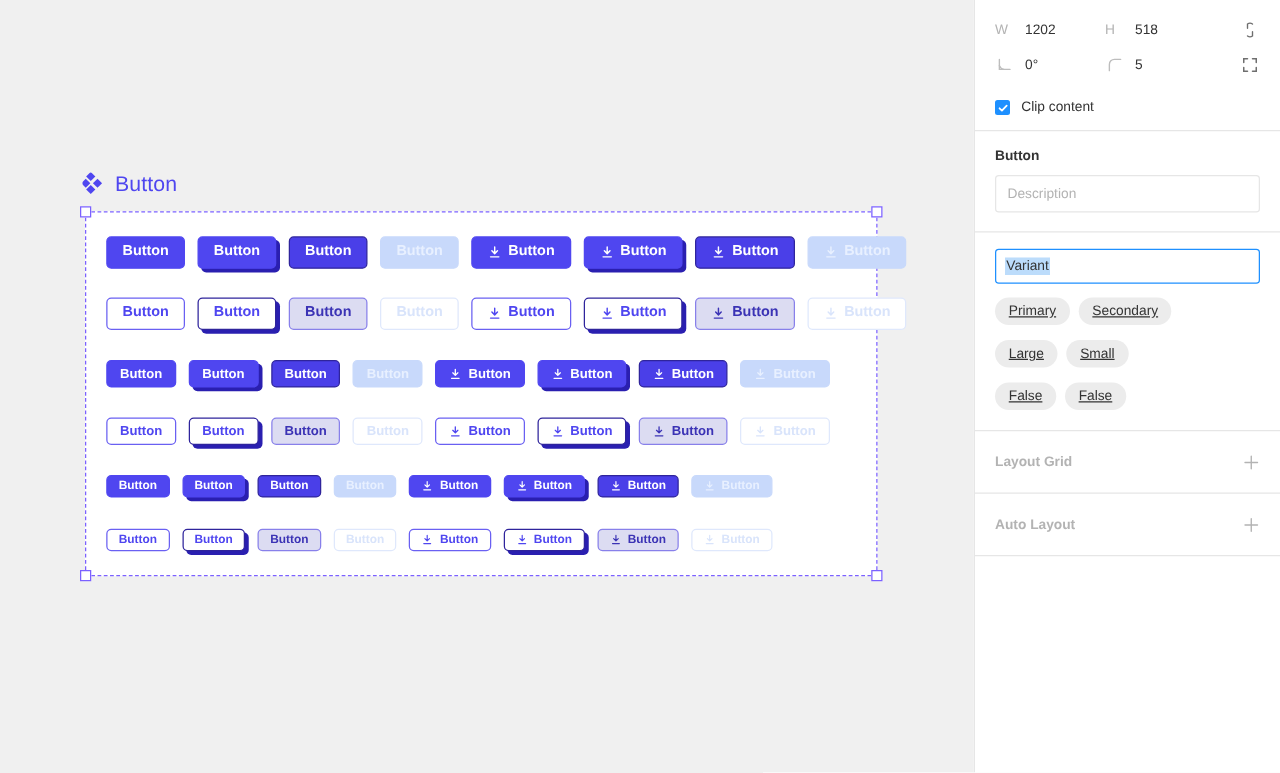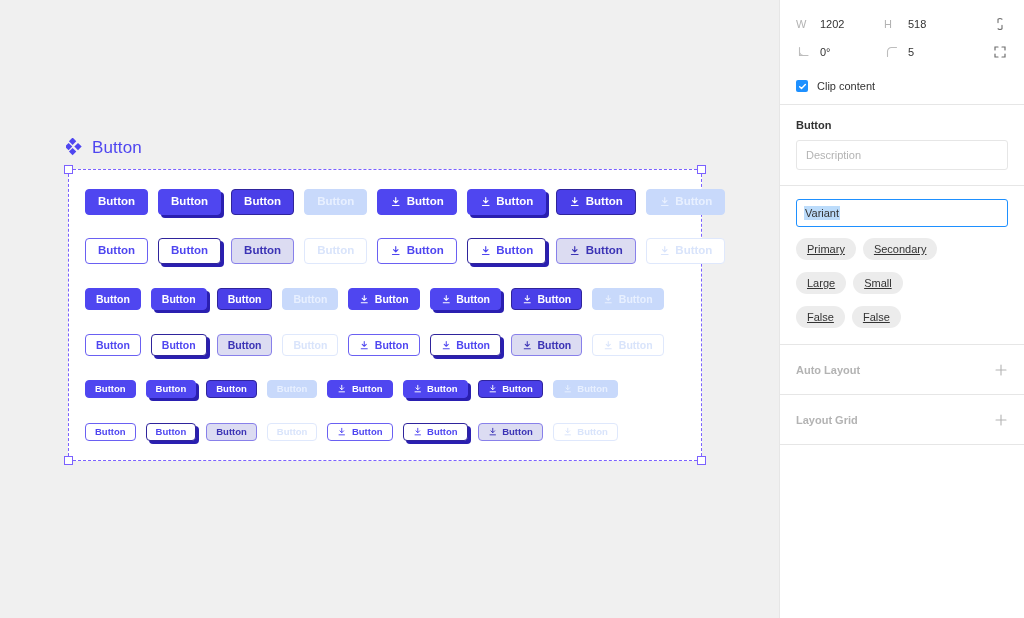--- a/index.html
+++ b/index.html
@@ -552,34 +552,34 @@
           </div>
           <div class="prop-pills" style="margin-bottom: 0px;">
             <span class="pill">False</span>
             <span class="pill">False</span>
           </div>
         </div>
     </div>
 
     <div class="sec">
       <div class="collapse-row">
+        <span class="collapse-title">Layout Grid</span>
+        <span class="collapse-plus">
+          <svg viewBox="0 0 14 14" fill="none" stroke="#b3b3b3" stroke-width="1.1" stroke-linecap="round" xmlns="http://www.w3.org/2000/svg">
+            <path d="M7 2 L7 12 M2 7 L12 7"></path>
+          </svg>
+        </span>
+      </div>
+    </div>
+
+    <div class="sec">
+      <div class="collapse-row">
         <span class="collapse-title">Auto Layout</span>
         <span class="collapse-plus">
           <svg viewBox="0 0 14 14" fill="none" stroke="#b3b3b3" stroke-width="1.1" stroke-linecap="round" xmlns="http://www.w3.org/2000/svg">
             <path d="M7 2 L7 12 M2 7 L12 7"></path>
           </svg>
         </span>
       </div>
     </div>
 
-    <div class="sec">
-      <div class="collapse-row">
-        <span class="collapse-title">Layout Grid</span>
-        <span class="collapse-plus">
-          <svg viewBox="0 0 14 14" fill="none" stroke="#b3b3b3" stroke-width="1.1" stroke-linecap="round" xmlns="http://www.w3.org/2000/svg">
-            <path d="M7 2 L7 12 M2 7 L12 7"></path>
-          </svg>
-        </span>
-      </div>
-    </div>
-
   </div>
 </div>
 
 </body></html>

